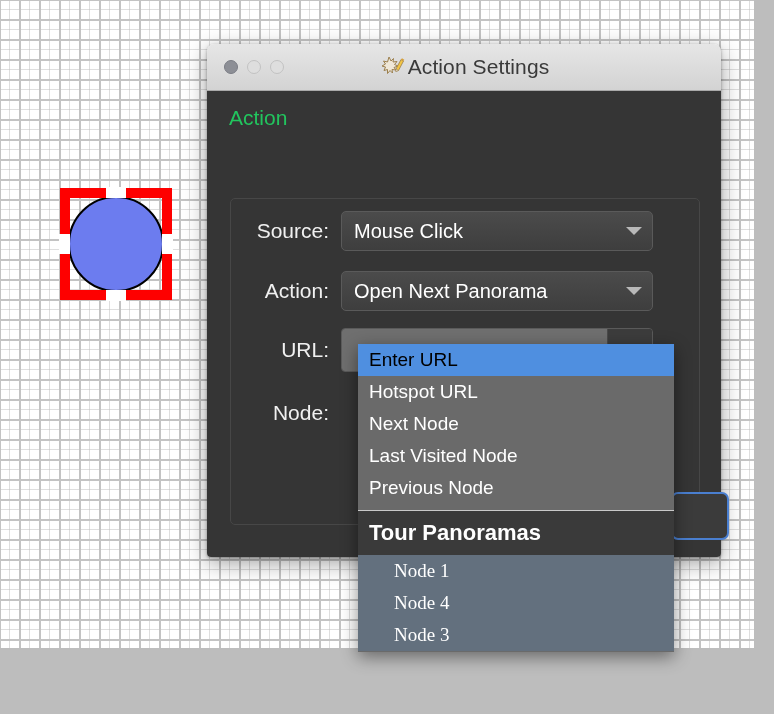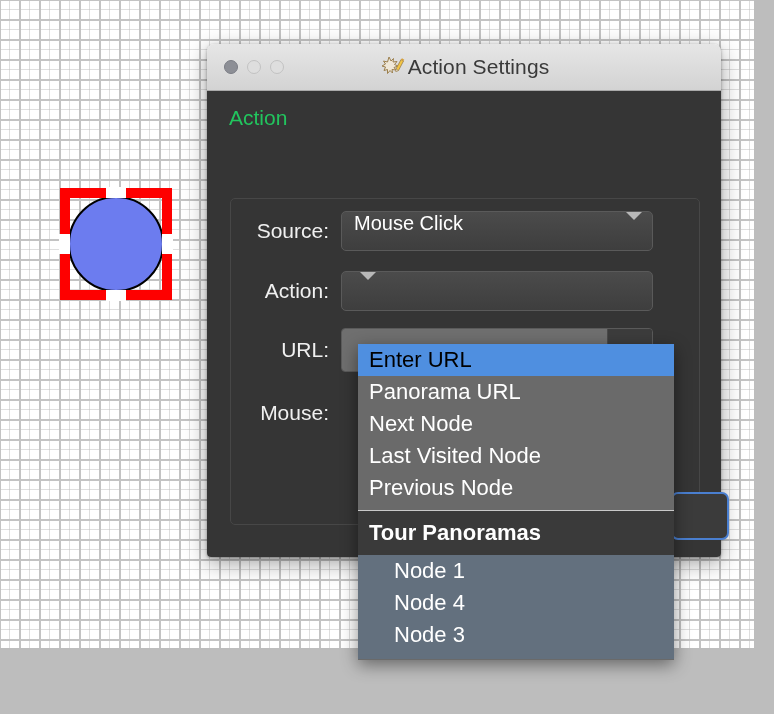--- a/index.html
+++ b/index.html
@@ -150,20 +150,21 @@
 
   
   .combo {
     width: 312px;
     height: 40px;
     border-radius: 5px;
     border: 1px solid #5a5a5a;
     background: linear-gradient(to bottom, #4b4b4b 0%, #3e3e3e 100%);
     box-sizing: border-box;
     display: flex;
+    align-items: center;
     padding: 0 10px 0 12px;
     position: relative;
   }
   .combo .combo-text {
     flex: 1;
     font-size: 20px;
     color: #ffffff;
     white-space: nowrap;
     overflow: hidden;
   }
@@ -225,21 +226,21 @@
     width: 316px;
     background: #6a6a6a;
     box-shadow: 0 5px 16px rgba(0,0,0,.45);
     z-index: 40;
     padding-bottom: 1px;
   }
   .pop-item {
     height: 32px;
     line-height: 32px;
     padding-left: 11px;
-    font-size: 22px;
+    font-size: 19px;
     color: #ffffff;
     white-space: nowrap;
   }
   .pop-item.selected {
     background: #4f8fe0;
     color: #000000;
   }
   .pop-sep {
     height: 1px;
     background: #c9c9c9;
@@ -249,21 +250,22 @@
     height: 44px;
     line-height: 44px;
     padding-left: 11px;
     font-size: 22px;
     font-weight: bold;
     color: #ffffff;
     background: #3a3a3a;
   }
   .pop-group {
     background: #63707e;
-    padding-bottom: 8px;
+    padding-bottom: 0;
+    font-family: Liberation Serif, serif;
   }
   .pop-group .pop-item {
     padding-left: 36px;
     height: 32px;
     line-height: 32px;
   }
 </style>
 </head>
 <body>
 
@@ -309,56 +311,57 @@
         <div class="form-label">Source:</div>
         <div class="combo">
           <span class="combo-text">Mouse Click</span>
           <span class="caret"></span>
         </div>
       </div>
 
       <div class="form-row" style="top:188px;">
         <div class="form-label">Action:</div>
         <div class="combo">
+          <span class="combo-text">Open Next Panorama</span>
           <span class="caret"></span>
         </div>
       </div>
 
       <div class="form-row" style="top:247px;">
         <div class="form-label">URL:</div>
         <div class="combo-editable">
           <div class="field"></div>
           <div class="arrowbtn">
             <span class="caret" style="margin-left:0;"></span>
           </div>
         </div>
       </div>
 
       <div class="form-row" style="top:310px;">
-        <div class="form-label">Mouse:</div>
+        <div class="form-label">Node:</div>
       </div>
 
     </div>
 
     <div id="shuffle-btn">
       <svg width="26" height="22" viewBox="0 0 26 22">
         <path d="M2 5 H7 C10 5 12 16 15.5 16 H21" fill="none" stroke="#cfcfcf" stroke-width="2.6" stroke-linecap="round"></path>
         <path d="M2 16 H7 C10 16 12 5 15.5 5 H21" fill="none" stroke="#cfcfcf" stroke-width="2.6" stroke-linecap="round"></path>
         <path d="M18.5 1.8 L23 5 L18.5 8.2 Z" fill="#cfcfcf"></path>
         <path d="M18.5 12.8 L23 16 L18.5 19.2 Z" fill="#cfcfcf"></path>
       </svg>
     </div>
 
   </div>
 
   <div id="ok-btn"></div>
 
   <div id="popup">
     <div class="pop-item selected">Enter URL</div>
-    <div class="pop-item">Panorama URL</div>
+    <div class="pop-item">Hotspot URL</div>
     <div class="pop-item">Next Node</div>
     <div class="pop-item">Last Visited Node</div>
     <div class="pop-item">Previous Node</div>
     <div class="pop-sep"></div>
     <div class="pop-header">Tour Panoramas</div>
     <div class="pop-group">
       <div class="pop-item">Node 1</div>
       <div class="pop-item">Node 4</div>
       <div class="pop-item">Node 3</div>
     </div>

